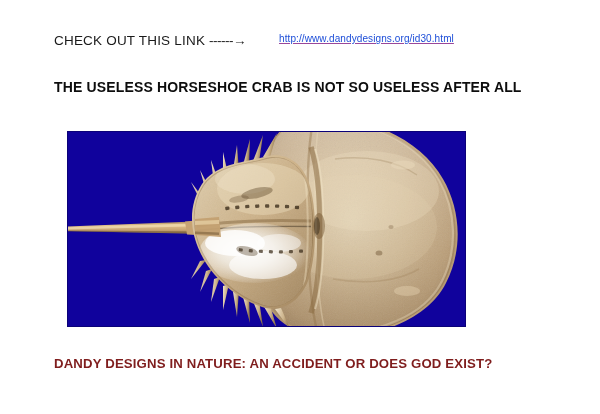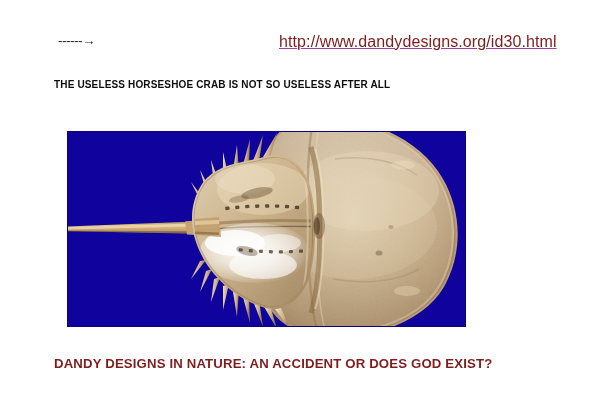--- a/index.html
+++ b/index.html
@@ -42,35 +42,35 @@
   .arrow-run {
     font-size: 13.5px;
     color: #1a1a1a;
     margin-left: 4px;
     letter-spacing: -0.5px;
   }
   .url-link {
     position: absolute;
     left: 279px;
     top: 33px;
-    font-size: 16px;
-    color: #7f1d1d;
+    font-size: 10px;
+    color: #1d4ed8;
     text-decoration: underline;
     text-decoration-color: #99479B;
     letter-spacing: 0.1px;
     white-space: nowrap;
     cursor: pointer;
   }
 
   
   .headline {
     position: absolute;
     left: 54px;
     top: 79px;
-    font-size: 10px;
+    font-size: 14px;
     font-weight: bold;
     color: #0d0d0d;
     letter-spacing: 0.15px;
     white-space: nowrap;
   }
   .footer-text {
     position: absolute;
     left: 54px;
     top: 356px;
     font-size: 13.2px;
@@ -95,20 +95,21 @@
     width: 399px;
     height: 196px;
   }
 </style>
 </head>
 <body>
 
 <div class="slide">
 
   <div class="link-row">
+    <span class="link-label">CHECK OUT THIS LINK</span>
     <span class="arrow-run">------→</span>
   </div>
 
   <a class="url-link" href="#">http://www.dandydesigns.org/id30.html</a>
 
   <div class="headline">THE USELESS HORSESHOE CRAB IS NOT SO USELESS AFTER ALL</div>
 
   <div class="photo-frame">
     <svg viewBox="0 0 399 196" preserveAspectRatio="none">
       <defs>

